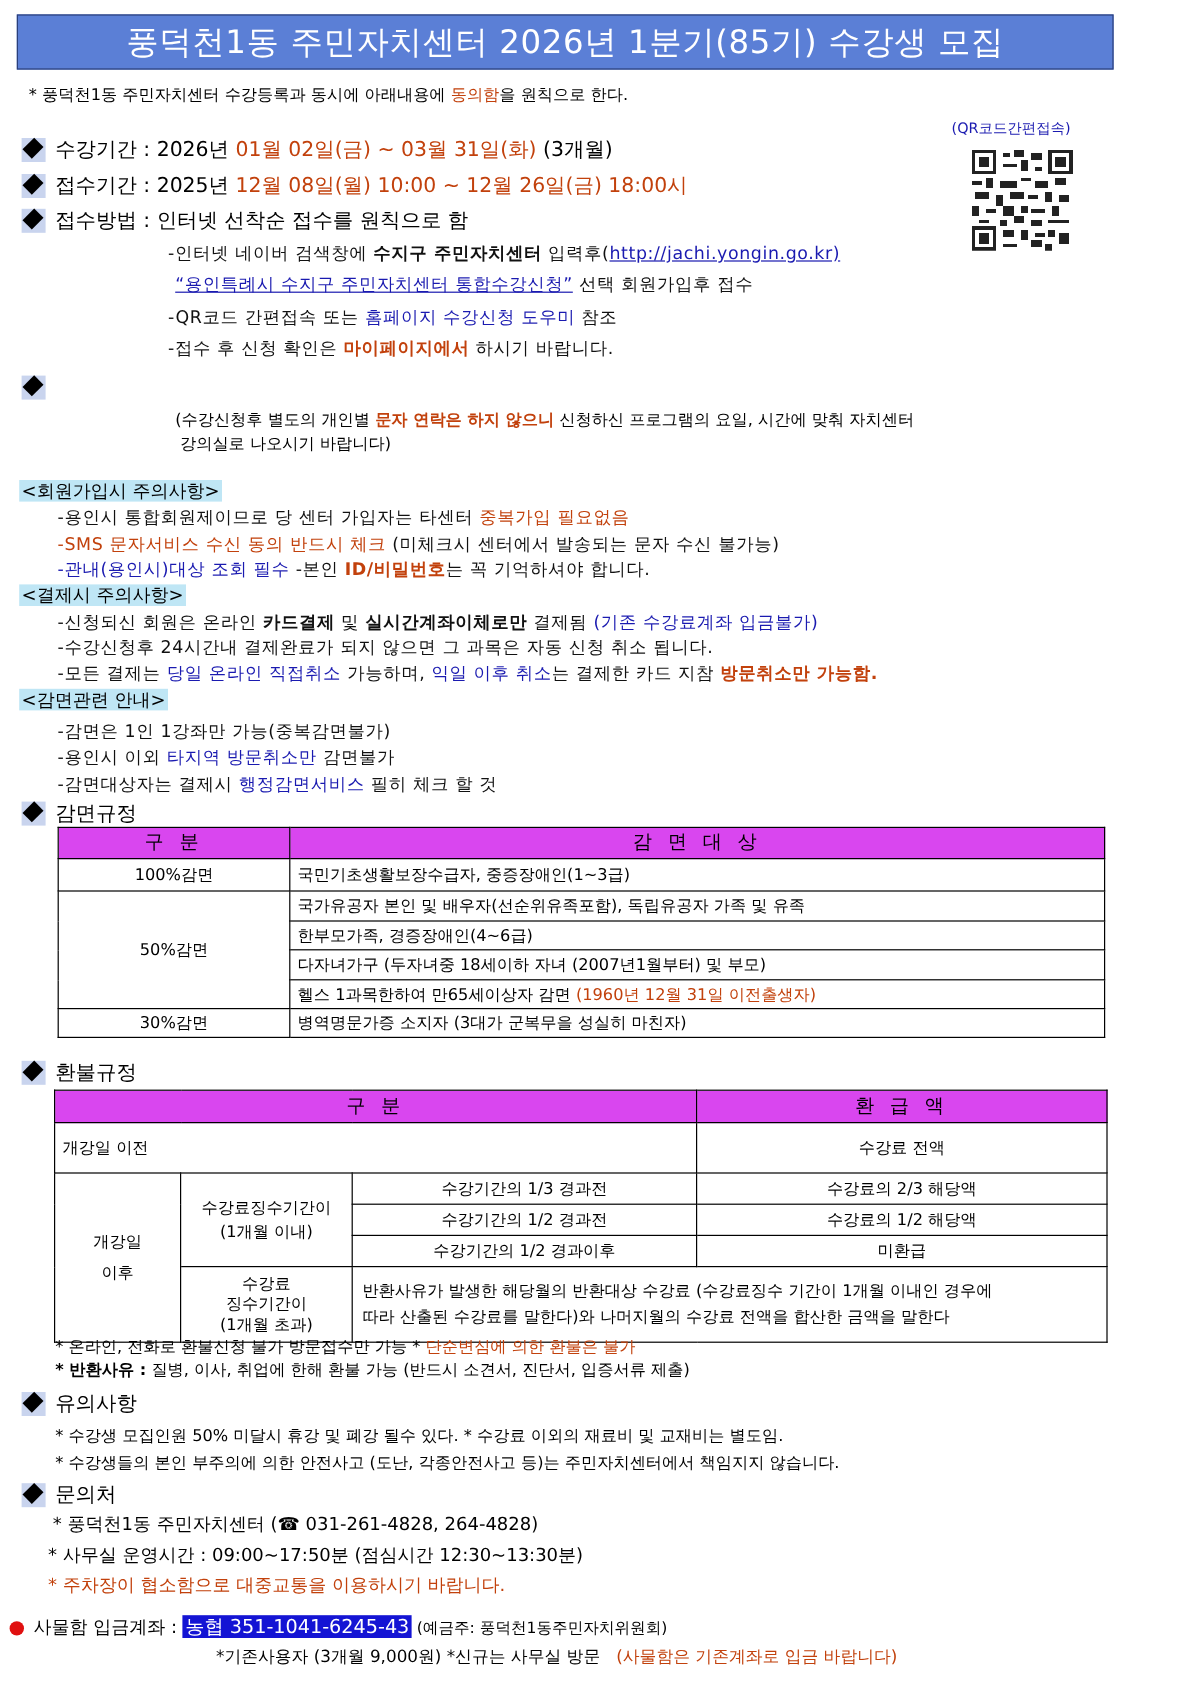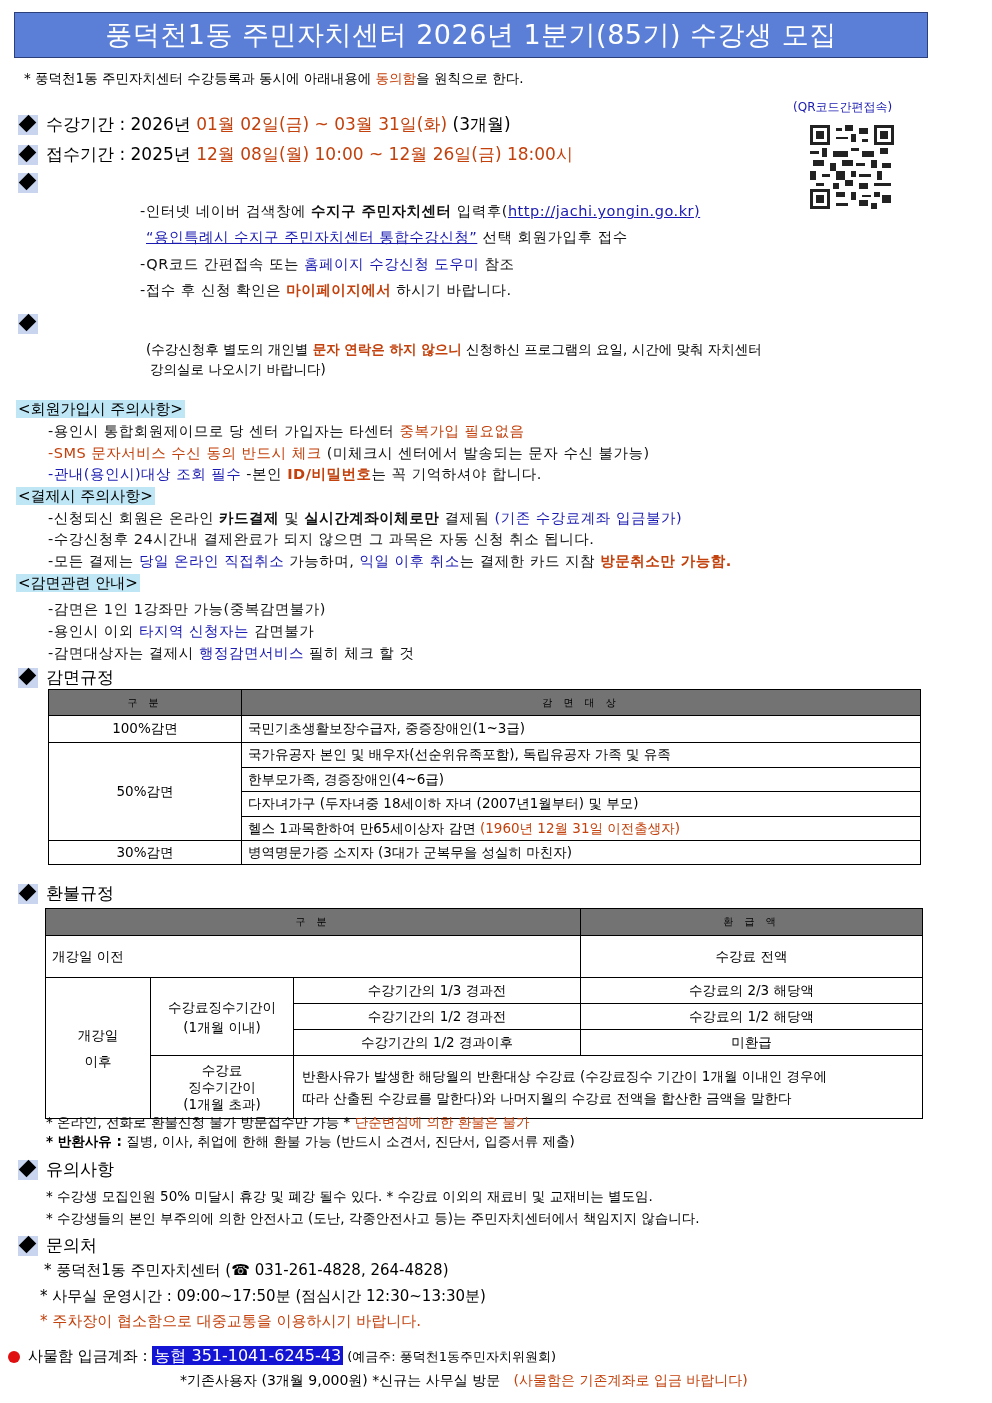--- a/index.html
+++ b/index.html
@@ -14,21 +14,21 @@
   .ul { text-decoration: underline; }
   .diamond { display: inline-block; width: 20px; height: 20px; background: #c9d4ee; position: relative; vertical-align: middle; margin-right: 8px; }
   .diamond::after { content: ""; position: absolute; left: 4px; top: 3px; width: 11px; height: 11px; background: #000; transform: rotate(45deg) scaleY(1.25); }
   .h1 { font-size: 17px; }
   .sub { font-size: 14.5px; color: #111; letter-spacing: 0.5px; }
   .tag { background: #bfe6f5; font-size: 15px; padding: 0 2px; }
   .qr-label { left: 793px; top: 99px; font-size: 12px; color: #1a1ab0; }
   .qr { left: 806px; top: 125px; width: 92px; height: 84px; }
   table { border-collapse: collapse; position: absolute; font-size: 13.5px; }
   td, th { border: 1px solid #000; padding: 0 6px; font-weight: normal; }
-  th { background: #737373; font-size: 10px; letter-spacing: 4px; }
+  th { background: #d946ef; font-size: 16px; letter-spacing: 4px; }
   .c { text-align: center; }
   .tb { font-weight: normal; }
   .note { font-size: 13.5px; }
   .dot { display: inline-block; width: 12px; height: 12px; border-radius: 50%; background: #e01010; vertical-align: middle; margin-right: 8px; }
   .hl { background: #1414d4; color: #fff; font-size: 16px; padding: 0 2px; }
 </style>
 </head>
 <body>
 
 <div class="abs title-bar">풍덕천1동 주민자치센터 2026년 1분기(85기) 수강생 모집</div>
@@ -85,21 +85,21 @@
       <rect x="9" y="27" width="4" height="1"></rect>
     <rect x="17" y="26" width="3" height="2"></rect>
       <rect x="21" y="27" width="2" height="2"></rect>
   </g>
 </svg>
 
 <div class="abs h1" style="left:18px;top:113px;"><span class="diamond"></span><span>수강기간 : </span><span>2026년 </span><span class="red">01월 02일(금) ~ 03월 31일(화)</span><span> (3개월)</span></div>
 
 <div class="abs h1" style="left:18px;top:143px;"><span class="diamond"></span><span>접수기간 : </span><span>2025년 </span><span class="red">12월 08일(월) 10:00 ~ 12월 26일(금) 18:00시</span></div>
 
-<div class="abs h1" style="left:18px;top:172px;"><span class="diamond"></span></div>
+<div class="abs h1" style="left:18px;top:172px;"><span class="diamond"></span><span>접수방법 : 인터넷 선착순 접수를 원칙으로 함</span></div>
 
 <div class="abs sub" style="left:140px;top:202px;"><span>-인터넷 네이버 검색창에 </span><span class="bold">수지구 주민자치센터</span><span> 입력후(</span><span class="blue ul">http://jachi.yongin.go.kr)</span></div>
 <div class="abs sub" style="left:146px;top:228px;"><span class="blue ul">“용인특례시 수지구 주민자치센터 통합수강신청”</span><span> 선택 회원가입후 접수</span></div>
 <div class="abs sub" style="left:140px;top:255px;"><span>-QR코드 간편접속 또는 </span><span class="blue">홈페이지 수강신청 도우미</span><span> 참조</span></div>
 <div class="abs sub" style="left:140px;top:281px;"><span>-접수 후 신청 확인은 </span><span class="red bold">마이페이지에서</span><span> 하시기 바랍니다.</span></div>
 
 <div class="abs h1" style="left:18px;top:313px;"><span class="diamond"></span></div>
 <div class="abs" style="left:146px;top:341px;font-size:13.5px;"><span>(수강신청후 별도의 개인별 </span><span class="red bold">문자 연락은 하지 않으니</span><span> 신청하신 프로그램의 요일, 시간에 맞춰 자치센터</span></div>
 <div class="abs" style="left:150px;top:361px;font-size:13.5px;">강의실로 나오시기 바랍니다)</div>
 
@@ -108,21 +108,21 @@
 <div class="abs sub" style="left:48px;top:444px;"><span class="red">-SMS 문자서비스 수신 동의 반드시 체크</span><span> (미체크시 센터에서 발송되는 문자 수신 불가능)</span></div>
 <div class="abs sub" style="left:48px;top:465px;"><span class="blue">-관내(용인시)대상 조회 필수</span><span> -본인 </span><span class="red bold">ID/비밀번호</span><span>는 꼭 기억하셔야 합니다.</span></div>
 
 <div class="abs" style="left:16px;top:487px;"><span class="tag">&lt;결제시 주의사항&gt;</span></div>
 <div class="abs sub" style="left:48px;top:509px;"><span>-신청되신 회원은 온라인 </span><span class="bold">카드결제</span><span> 및 </span><span class="bold">실시간계좌이체로만</span><span> 결제됨 </span><span class="blue">(기존 수강료계좌 입금불가)</span></div>
 <div class="abs sub" style="left:48px;top:530px;">-수강신청후 24시간내 결제완료가 되지 않으면 그 과목은 자동 신청 취소 됩니다.</div>
 <div class="abs sub" style="left:48px;top:552px;"><span>-모든 결제는 </span><span class="blue">당일 온라인 직접취소</span><span> 가능하며, </span><span class="blue">익일 이후 취소</span><span>는 결제한 카드 지참 </span><span class="red bold">방문취소만 가능함.</span></div>
 
 <div class="abs" style="left:16px;top:574px;"><span class="tag">&lt;감면관련 안내&gt;</span></div>
 <div class="abs sub" style="left:48px;top:600px;">-감면은 1인 1강좌만 가능(중복감면불가)</div>
-<div class="abs sub" style="left:48px;top:622px;"><span>-용인시 이외 </span><span class="blue">타지역 신청자는</span><span> 감면불가</span></div>
+<div class="abs sub" style="left:48px;top:622px;"><span>-용인시 이외 </span><span class="blue">타지역 방문취소만</span><span> 감면불가</span></div>
 <div class="abs sub" style="left:48px;top:644px;"><span>-감면대상자는 결제시 </span><span class="blue">행정감면서비스</span><span> 필히 체크 할 것</span></div>
 
 <div class="abs h1" style="left:18px;top:666px;"><span class="diamond"></span><span>감면규정</span></div>
 
 <table style="left:48px;top:689px;width:873px;">
   <colgroup>
       <col style="width:193px">
       <col>
     </colgroup>
   <tbody>

